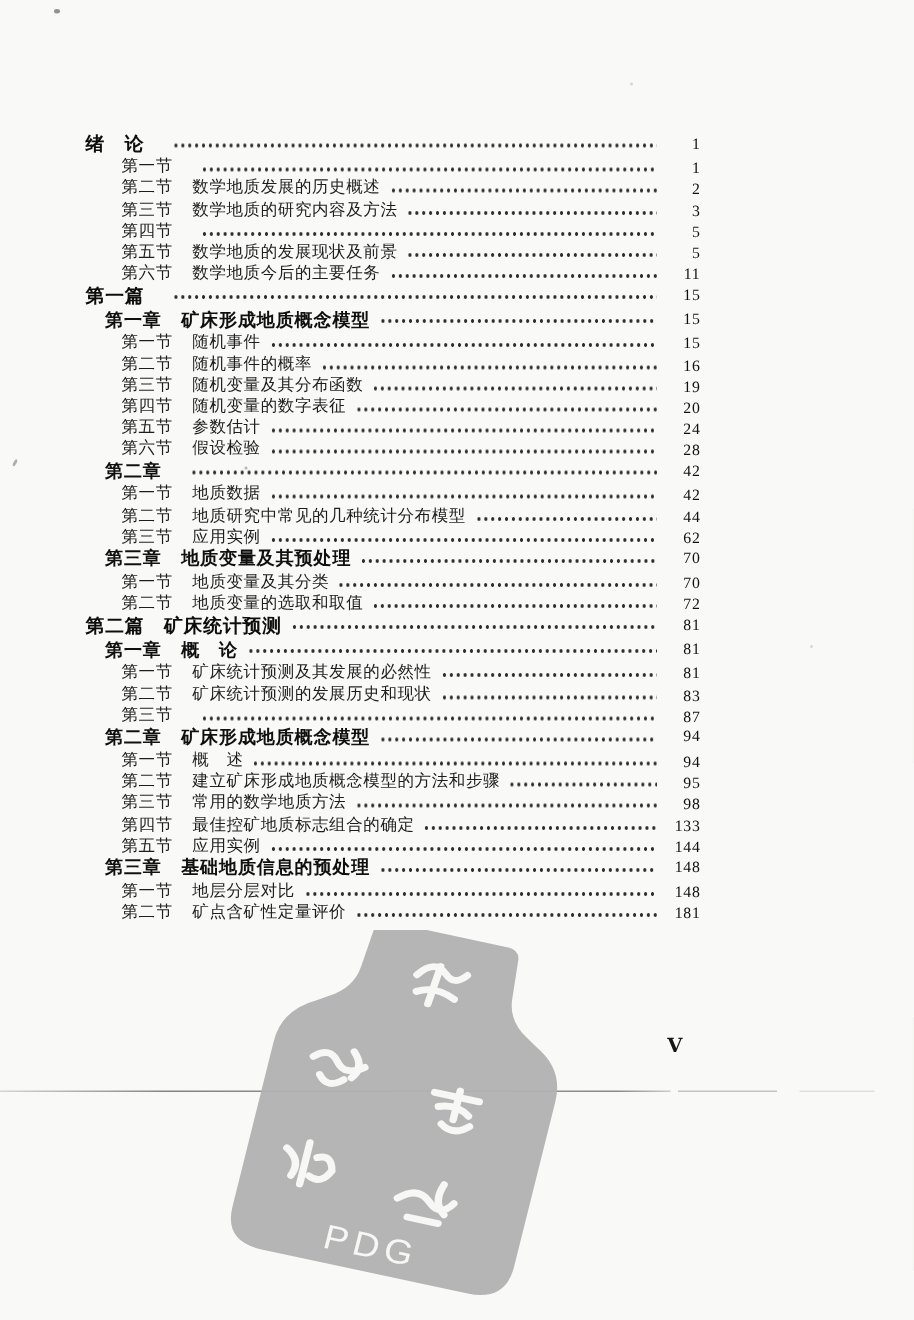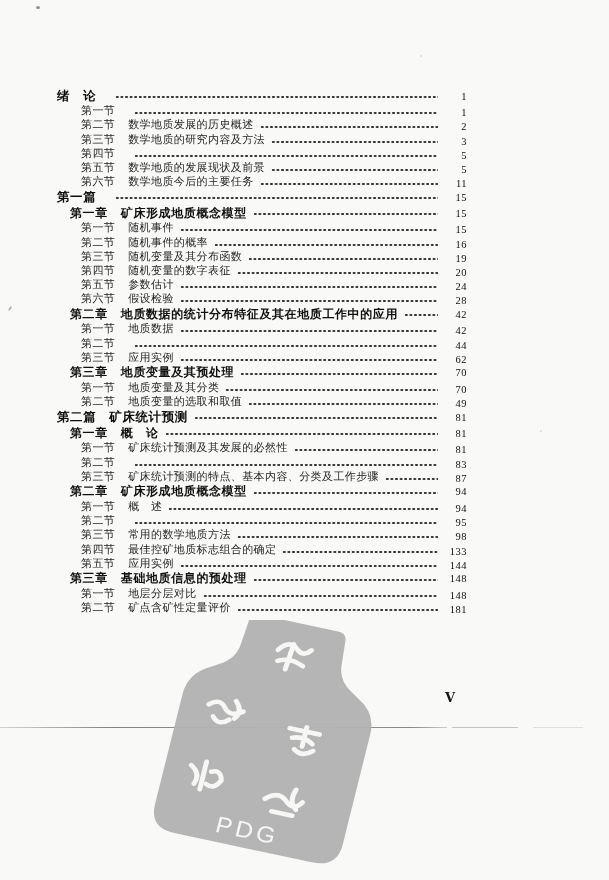--- a/index.html
+++ b/index.html
@@ -138,32 +138,32 @@
           <span class="pg">24</span>
         </div>
         <div class="row lv-sec">
           <span class="lbl">第六节</span>
           <span class="ttl">假设检验</span>
           <span class="dots"></span>
           <span class="pg">28</span>
         </div>
         <div class="row lv-chap">
           <span class="lbl">第二章</span>
-          <span class="ttl">地质数据的统计分布特征及其在地质工作中的应用</span>
           <span class="dots"></span>
           <span class="pg">42</span>
         </div>
         <div class="row lv-sec">
           <span class="lbl">第一节</span>
           <span class="ttl">地质数据</span>
           <span class="dots"></span>
           <span class="pg">42</span>
         </div>
         <div class="row lv-sec">
           <span class="lbl">第二节</span>
+          <span class="ttl">地质研究中常见的几种统计分布模型</span>
           <span class="dots"></span>
           <span class="pg">44</span>
         </div>
         <div class="row lv-sec">
           <span class="lbl">第三节</span>
           <span class="ttl">应用实例</span>
           <span class="dots"></span>
           <span class="pg">62</span>
         </div>
         <div class="row lv-chap">
@@ -175,21 +175,21 @@
         <div class="row lv-sec">
           <span class="lbl">第一节</span>
           <span class="ttl">地质变量及其分类</span>
           <span class="dots"></span>
           <span class="pg">70</span>
         </div>
         <div class="row lv-sec">
           <span class="lbl">第二节</span>
           <span class="ttl">地质变量的选取和取值</span>
           <span class="dots"></span>
-          <span class="pg">49</span>
+          <span class="pg">72</span>
         </div>
         <div class="row lv-part">
           <span class="lbl">第二篇</span>
           <span class="ttl">矿床统计预测</span>
           <span class="dots"></span>
           <span class="pg">81</span>
         </div>
         <div class="row lv-chap">
           <span class="lbl">第一章</span>
           <span class="ttl">概　论</span>
@@ -197,43 +197,44 @@
           <span class="pg">81</span>
         </div>
         <div class="row lv-sec">
           <span class="lbl">第一节</span>
           <span class="ttl">矿床统计预测及其发展的必然性</span>
           <span class="dots"></span>
           <span class="pg">81</span>
         </div>
         <div class="row lv-sec">
           <span class="lbl">第二节</span>
+          <span class="ttl">矿床统计预测的发展历史和现状</span>
           <span class="dots"></span>
           <span class="pg">83</span>
         </div>
         <div class="row lv-sec">
           <span class="lbl">第三节</span>
-          <span class="ttl">矿床统计预测的特点、基本内容、分类及工作步骤</span>
           <span class="dots"></span>
           <span class="pg">87</span>
         </div>
         <div class="row lv-chap">
           <span class="lbl">第二章</span>
           <span class="ttl">矿床形成地质概念模型</span>
           <span class="dots"></span>
           <span class="pg">94</span>
         </div>
         <div class="row lv-sec">
           <span class="lbl">第一节</span>
           <span class="ttl">概　述</span>
           <span class="dots"></span>
           <span class="pg">94</span>
         </div>
         <div class="row lv-sec">
           <span class="lbl">第二节</span>
+          <span class="ttl">建立矿床形成地质概念模型的方法和步骤</span>
           <span class="dots"></span>
           <span class="pg">95</span>
         </div>
         <div class="row lv-sec">
           <span class="lbl">第三节</span>
           <span class="ttl">常用的数学地质方法</span>
           <span class="dots"></span>
           <span class="pg">98</span>
         </div>
         <div class="row lv-sec">

